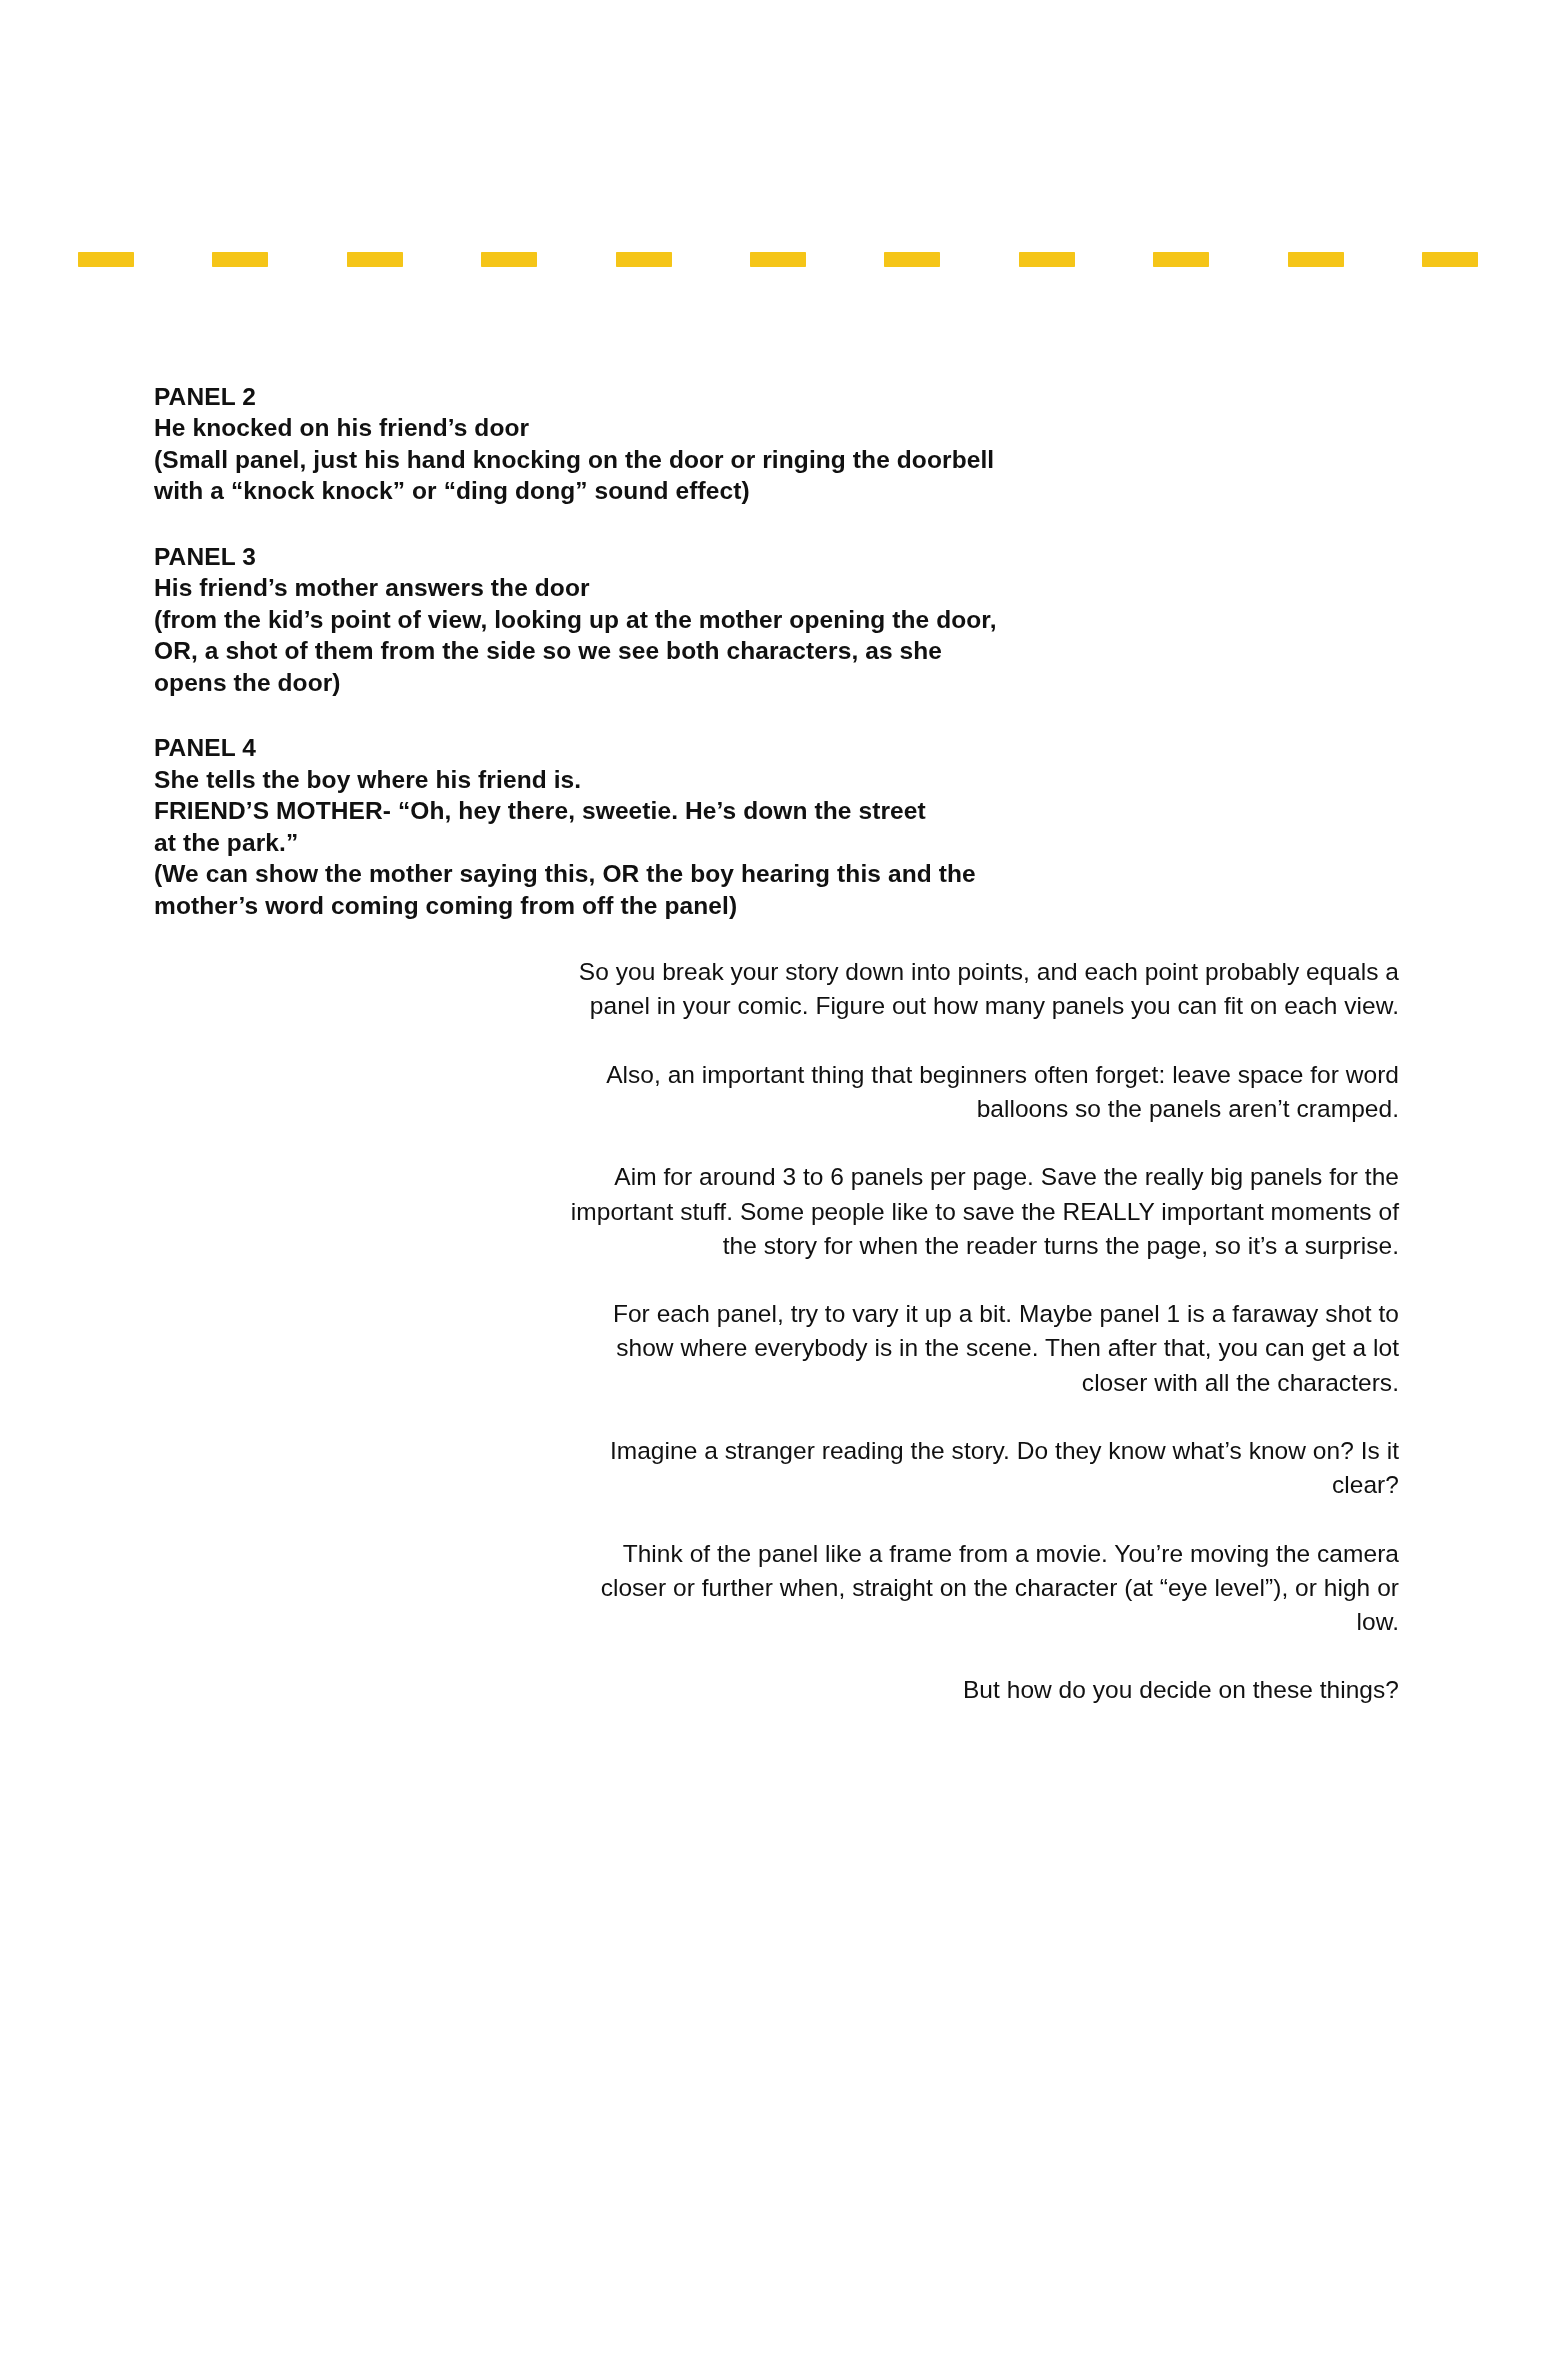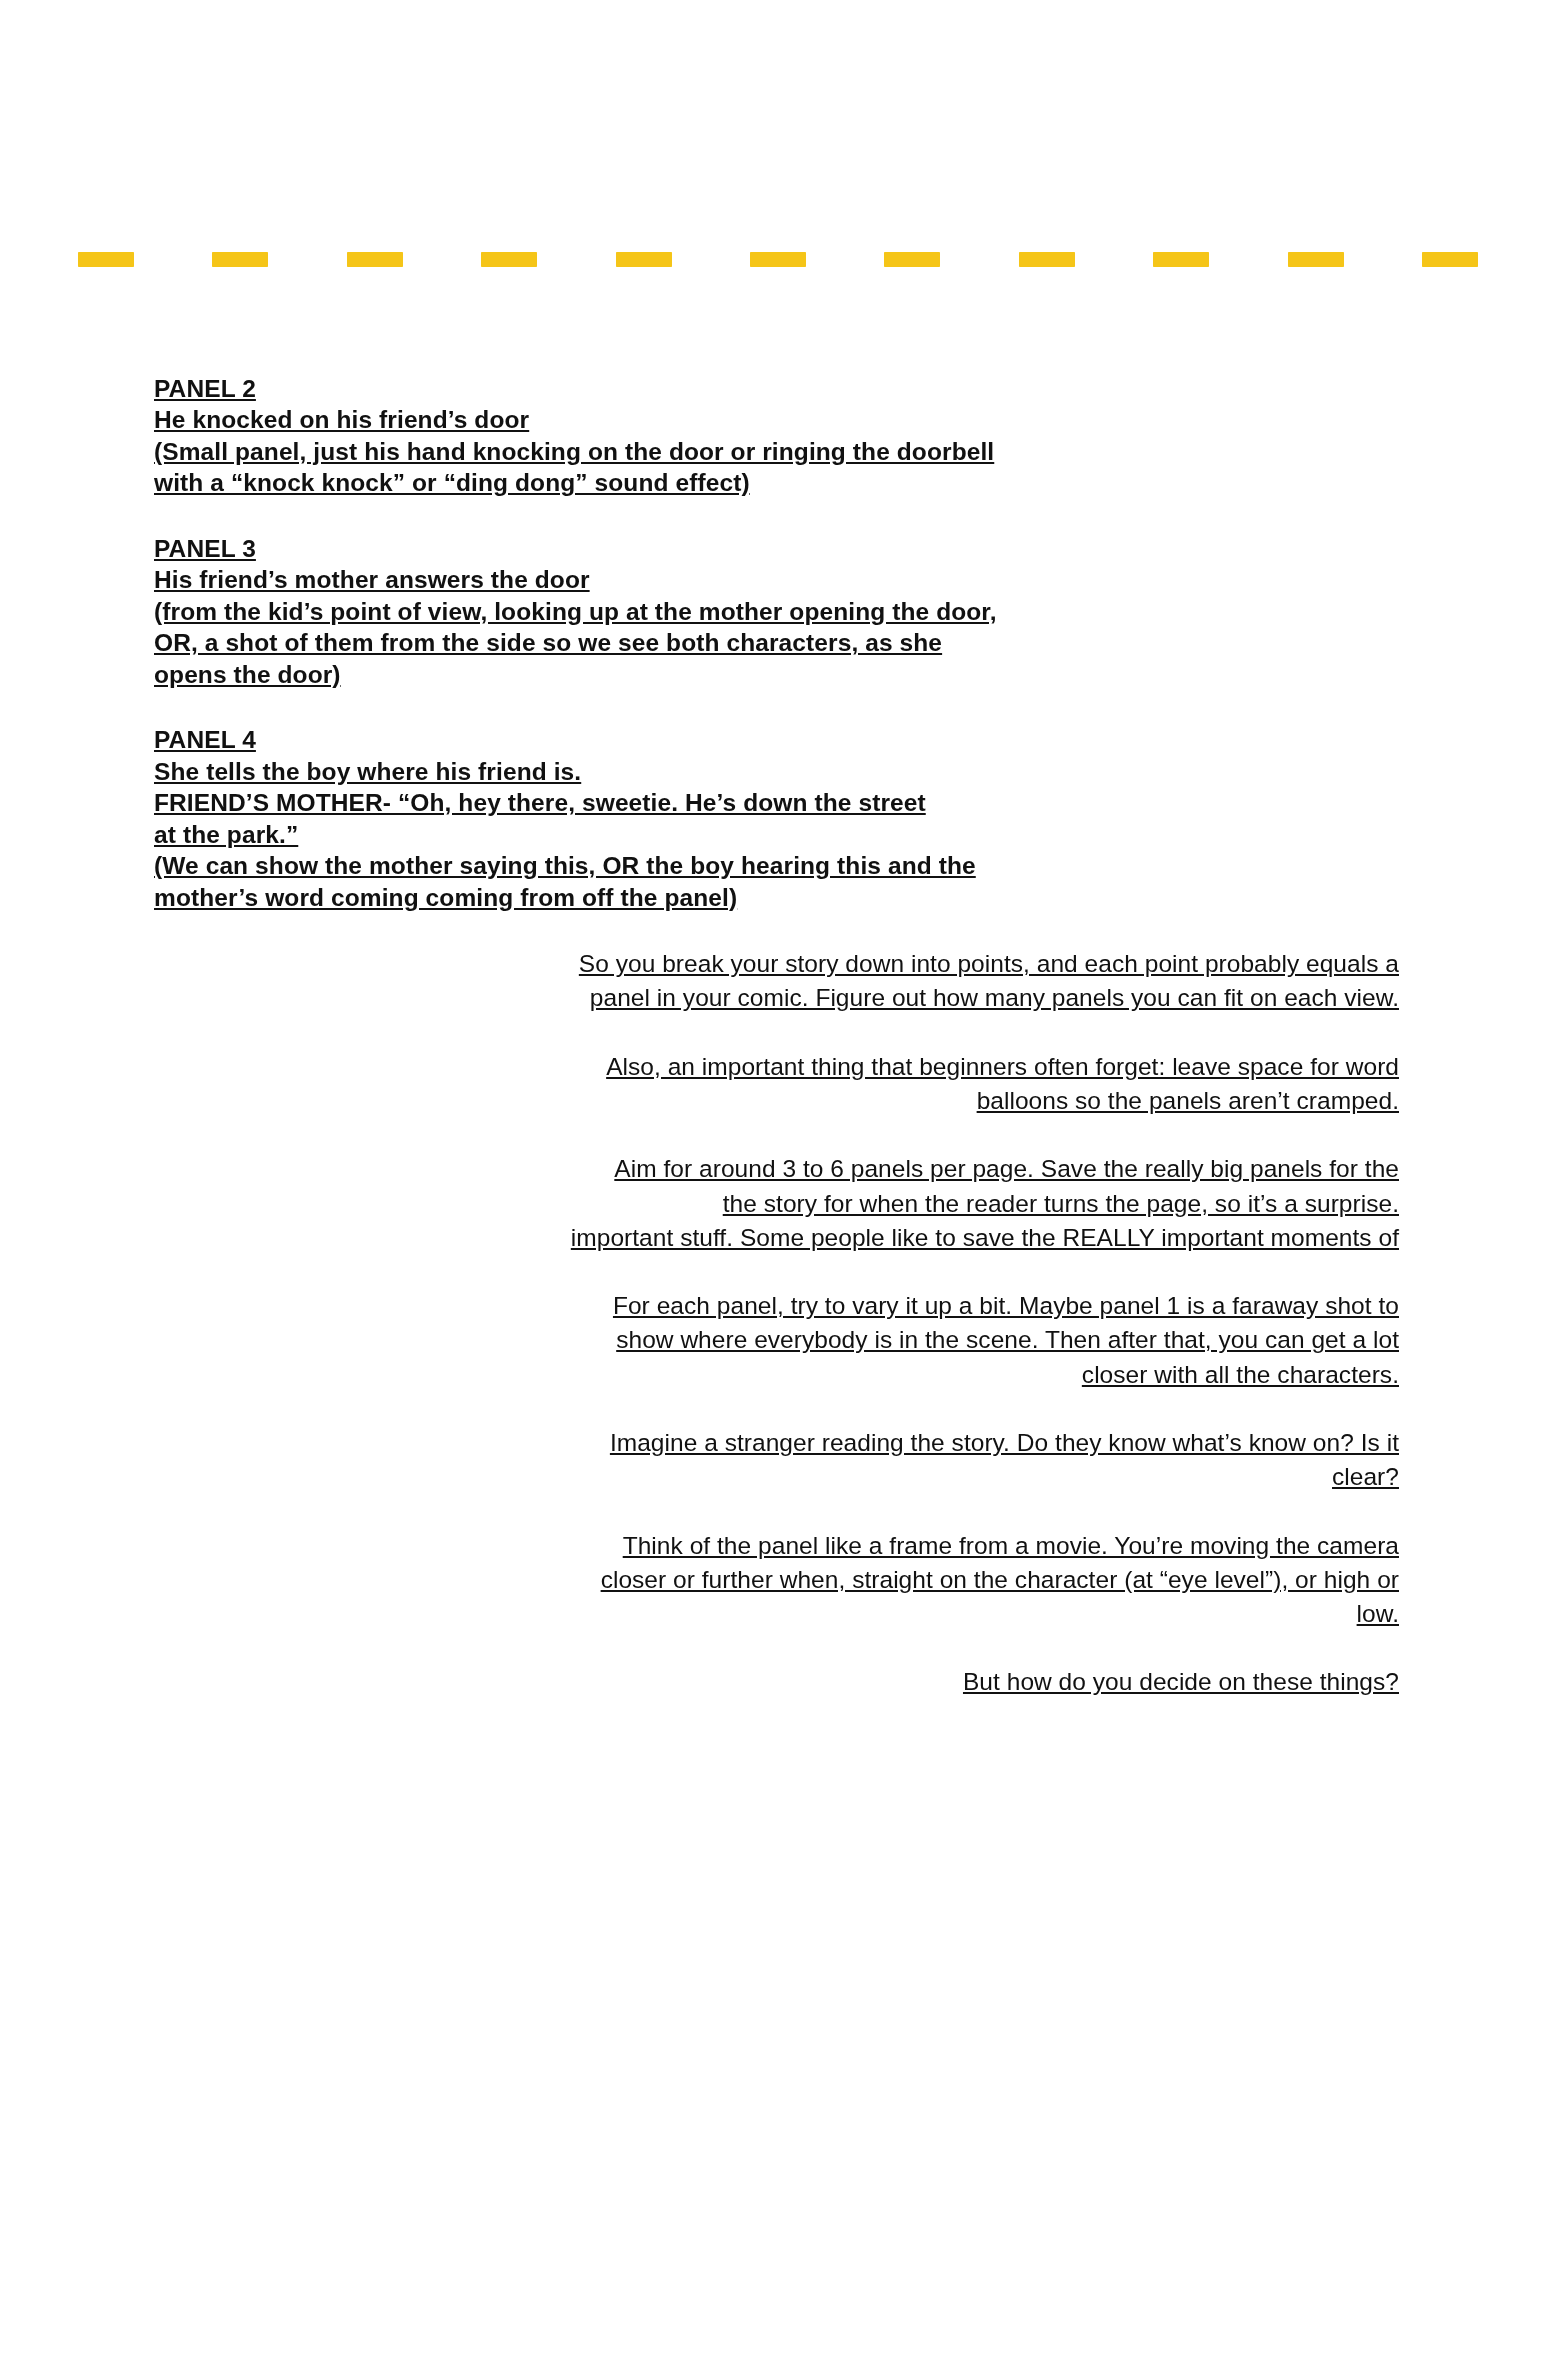--- a/index.html
+++ b/index.html
@@ -39,22 +39,21 @@
     border-radius: 0.8px;
   }
   
   .content {
     position: absolute;
     left: 154px;
     top: 373px;
     width: 1245px;
   }
   .block {
-    margin: 0 0 34px 0;
-    text-decoration: underline;
+    margin: 8px 0 34px 0;
   }
   .block:last-child { margin-bottom: 0; }
 
   .line {
     font-size: 24.5px;
     line-height: 1.285;
     letter-spacing: 0.1px;
   }
   .bold .line,
   .line.bold {
@@ -118,22 +117,22 @@
       <div class="para">panel in your comic. Figure out how many panels you can fit on each view.</div>
     </div>
 
     <div class="block">
       <div class="para">Also, an important thing that beginners often forget: leave space for word</div>
       <div class="para">balloons so the panels aren’t cramped.</div>
     </div>
 
     <div class="block">
       <div class="para">Aim for around 3 to 6 panels per page. Save the really big panels for the</div>
+      <div class="para">important stuff. Some people like to save the REALLY important moments of</div>
       <div class="para">the story for when the reader turns the page, so it’s a surprise.</div>
-      <div class="para">important stuff. Some people like to save the REALLY important moments of</div>
     </div>
 
     <div class="block">
       <div class="para">For each panel, try to vary it up a bit. Maybe panel 1 is a faraway shot to</div>
       <div class="para">show where everybody is in the scene. Then after that, you can get a lot</div>
       <div class="para">closer with all the characters.</div>
     </div>
 
     <div class="block">
       <div class="para">Imagine a stranger reading the story. Do they know what’s know on? Is it</div>

